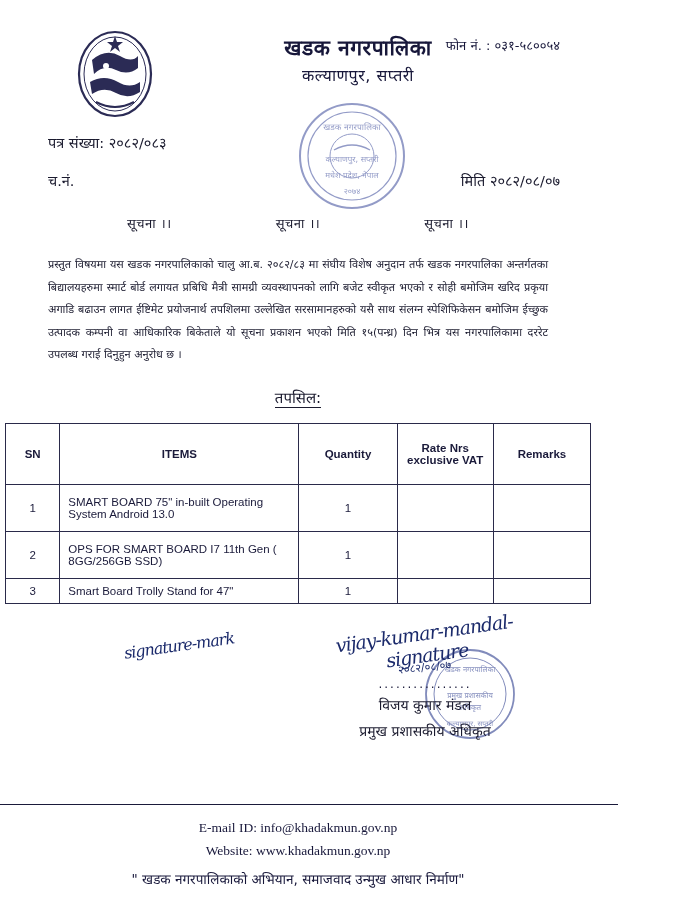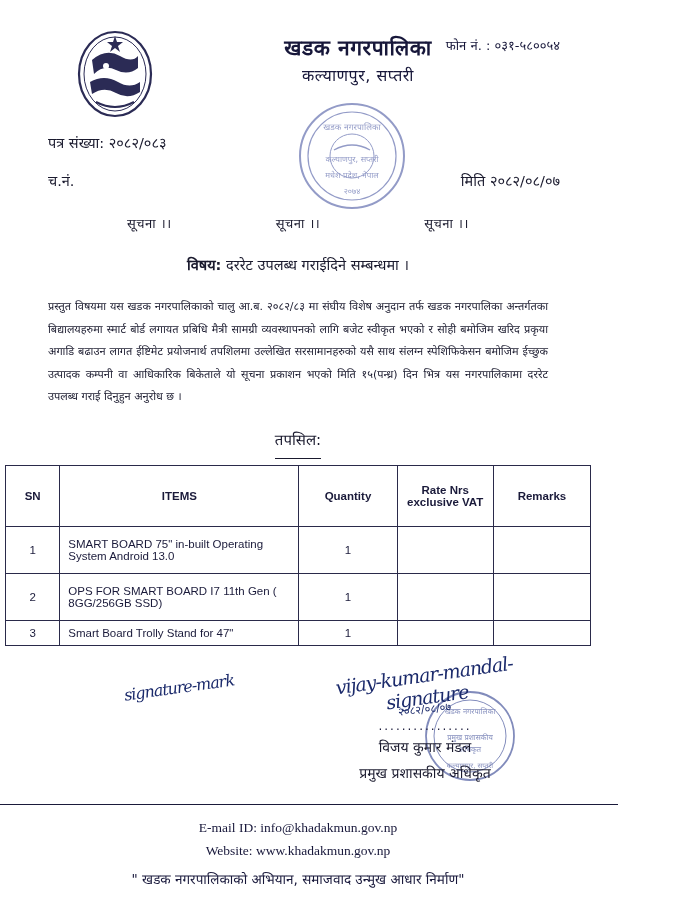--- a/index.html
+++ b/index.html
@@ -139,21 +139,21 @@
   }
 
   .tapsil {
     text-align: center;
     margin-top: 20px;
     font-size: 15px;
     position: relative;
   }
   .tapsil .u {
     border-bottom: 1px solid #1a1a2e;
-    padding-bottom: 9px;
+    padding-bottom: 0;
     margin-top: 44px;
   }
 
   
   table.items {
     border-collapse: collapse;
     width: 586px;
     margin: 16px auto 0 auto;
     font-family: "Liberation Sans", sans-serif;
     font-size: 11.5px;
@@ -311,24 +311,20 @@
     <div class="chalani">च.नं.</div>
     <div class="miti">मिति २०८२/०८/०७</div>
   </div>
 
   <div class="notice-row">
     <span>सूचना ।।</span>
     <span>सूचना ।।</span>
     <span>सूचना ।।</span>
   </div>
 
-  <div class="subject">
-    <span class="sub-label">विषय:</span>
-    <span>दररेट उपलब्ध गराईदिने सम्बन्धमा ।</span>
-  </div>
 
   <div class="body-text">प्रस्तुत विषयमा यस खडक नगरपालिकाको चालु आ.ब. २०८२/८३ मा संघीय विशेष अनुदान तर्फ खडक नगरपालिका अन्तर्गतका बिद्यालयहरुमा स्मार्ट बोर्ड लगायत प्रबिधि मैत्री सामग्री व्यवस्थापनको लागि बजेट स्वीकृत भएको र सोही बमोजिम खरिद प्रकृया अगाडि बढाउन लागत ईष्टिमेट प्रयोजनार्थ तपशिलमा उल्लेखित सरसामानहरुको यसै साथ संलग्न स्पेशिफिकेसन बमोजिम ईच्छुक उत्पादक कम्पनी वा आधिकारिक बिकेताले यो सूचना प्रकाशन भएको मिति १५(पन्ध्र) दिन भित्र यस नगरपालिकामा दररेट उपलब्ध गराई दिनुहुन अनुरोध छ ।</div>
 
   <div class="tapsil">
     <span class="u">तपसिल:</span>
   </div>
 
   <table class="items">
     <thead>
       <tr>

